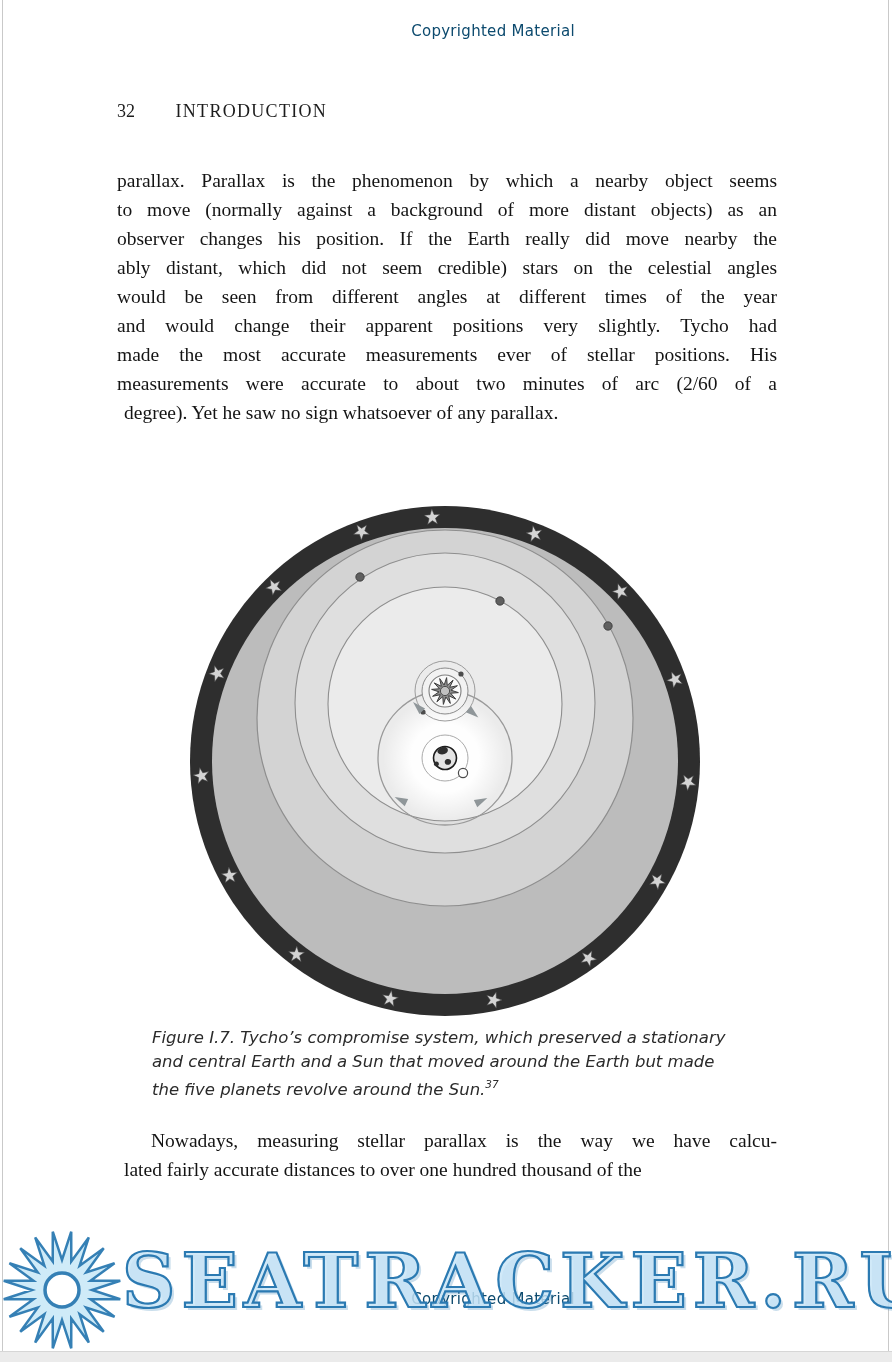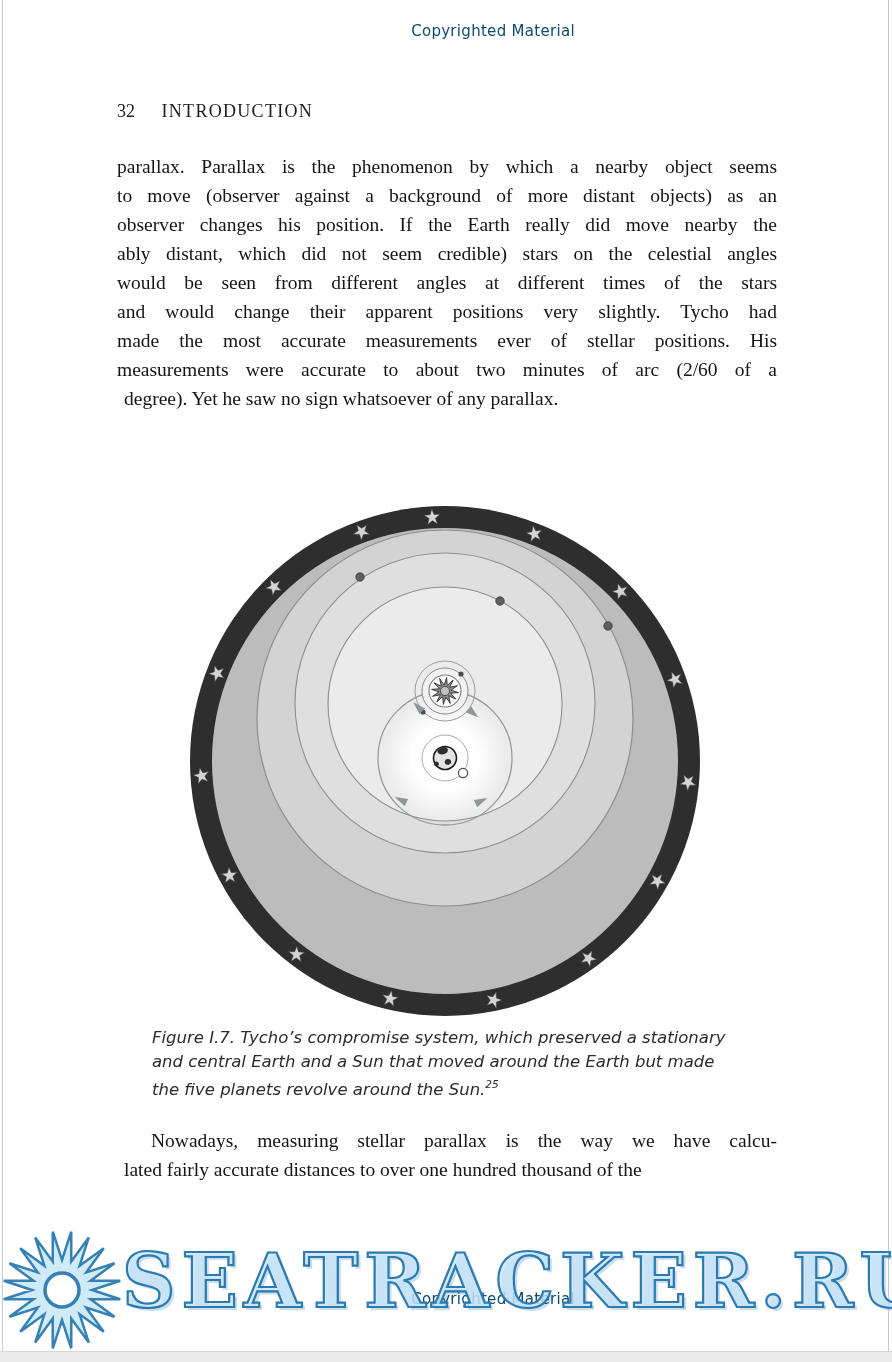--- a/index.html
+++ b/index.html
@@ -5,25 +5,25 @@
   html,body{margin:0;padding:0;background:#ffffff;}
   .page{position:relative;width:892px;height:1362px;background:#ffffff;overflow:hidden;
         font-family:"Liberation Serif",serif;}
 
   .copyright{position:absolute;width:100%;text-align:center;
              font-family:"DejaVu Sans",sans-serif;font-size:15px;color:#0c4a6e;letter-spacing:.3px;margin-left:47px;}
   .copyright.top{top:22px;}
   .copyright.bottom{top:1290px;z-index:2;}
 
   .header{position:absolute;top:101px;left:117px;font-size:18px;color:#1c1c1c;}
-  .pagenum{margin-right:22px;}
+  .pagenum{margin-right:36px;}
   .chapter{letter-spacing:1.3px;}
 
   .body-para{position:absolute;left:117px;width:660px;font-size:19.5px;line-height:29px;color:#141414;}
-  .p1{top:152px;}
+  .p1{top:166px;}
   .p2{top:1126px;}
   .jline{text-align:justify;text-align-last:justify;}
   .body-para .jline:last-child{text-align-last:left;margin-left:7px;}
   .indent-first .jline:first-child{text-indent:34px;}
 
   .figure-svg{position:absolute;left:180px;top:496px;width:530px;height:530px;}
 
   .caption{position:absolute;left:152px;top:1026px;width:600px;
            font-family:"DejaVu Sans",sans-serif;font-size:16.5px;line-height:23.5px;color:#2b2b2b;font-style:italic;}
   .caption span{white-space:pre-line;}
@@ -49,24 +49,24 @@
 
   <div class="copyright top">Copyrighted Material</div>
 
   <div class="header">
     <span class="pagenum">32</span>
     <span class="chapter">INTRODUCTION</span>
   </div>
 
   <div class="body-para p1">
       <div class="jline">parallax. Parallax is the phenomenon by which a nearby object seems</div>
-      <div class="jline">to move (observer against a background of more distant objects) as an</div>
+      <div class="jline">to move (normally against a background of more distant objects) as an</div>
       <div class="jline">observer changes his position. If the Earth really did move nearby the</div>
       <div class="jline">ably distant, which did not seem credible) stars on the celestial angles</div>
-      <div class="jline">would be seen from different angles at different times of the stars</div>
+      <div class="jline">would be seen from different angles at different times of the year</div>
       <div class="jline">and would change their apparent positions very slightly. Tycho had</div>
       <div class="jline">made the most accurate measurements ever of stellar positions. His</div>
       <div class="jline">measurements were accurate to about two minutes of arc (2/60 of a</div>
       <div class="jline">degree). Yet he saw no sign whatsoever of any parallax.</div>
     </div>
 
   <svg class="figure-svg" viewBox="0 0 530 530">
     <defs>
       <radialGradient id="glowGrad">
         <stop offset="0%" stop-color="#ffffff" stop-opacity="1"></stop>
@@ -131,21 +131,21 @@
         <path d="M-6,-4 L7,0 L-6,4 Z" fill="#8f9699" transform="translate(238,211) rotate(225)"></path>
         <path d="M-6,-4 L7,0 L-6,4 Z" fill="#8f9699" transform="translate(293,217) rotate(40)"></path>
         <path d="M-6,-4 L7,0 L-6,4 Z" fill="#8f9699" transform="translate(221,304) rotate(205)"></path>
         <path d="M-6,-4 L7,0 L-6,4 Z" fill="#8f9699" transform="translate(301,305) rotate(335)"></path>
       </g>
   </svg>
 
   <div class="caption">
     <span>Figure I.7. Tycho’s compromise system, which preserved a stationary
 and central Earth and a Sun that moved around the Earth but made
-the five planets revolve around the Sun.</span><sup>25</sup>
+the five planets revolve around the Sun.</span><sup>37</sup>
   </div>
 
   <div class="body-para p2 indent-first">
       <div class="jline">Nowadays, measuring stellar parallax is the way we have calcu-</div>
       <div class="jline">lated fairly accurate distances to over one hundred thousand of the</div>
     </div>
 
   <div class="copyright bottom">Copyrighted Material</div>
 
   <div class="watermark">

